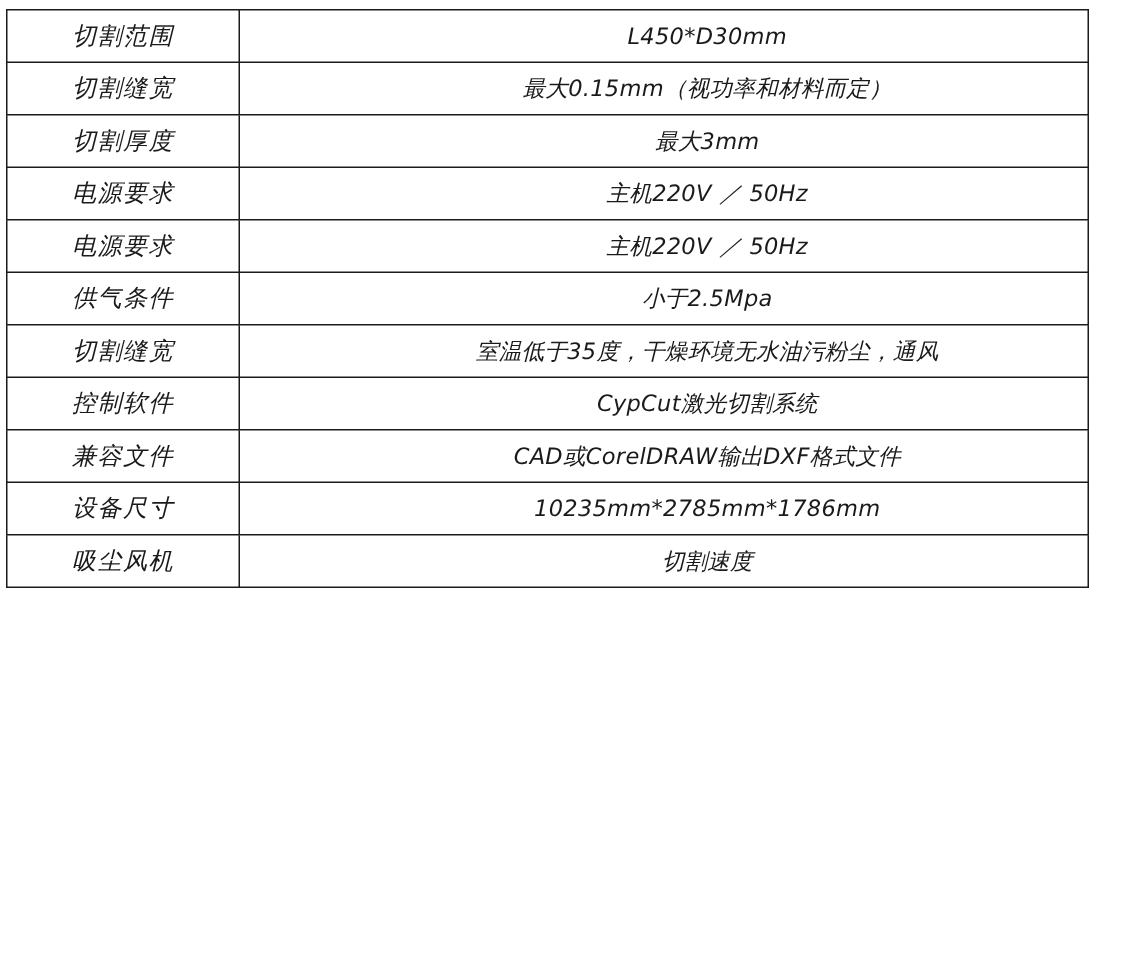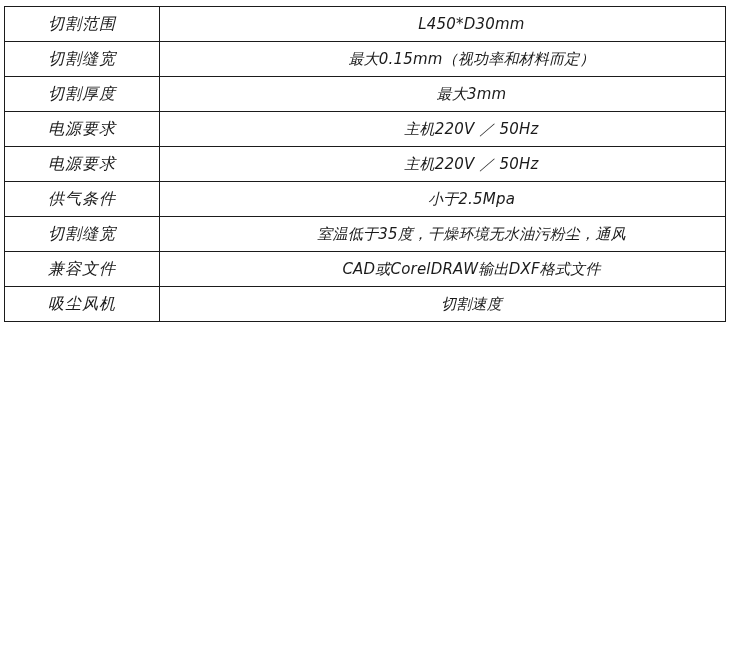--- a/index.html
+++ b/index.html
@@ -77,22 +77,30 @@
       </tr>
       <tr>
         <td class="label">供气条件</td>
         <td class="value">小于2.5Mpa</td>
       </tr>
       <tr>
         <td class="label">切割缝宽</td>
         <td class="value">室温低于35度，干燥环境无水油污粉尘，通风</td>
       </tr>
       <tr>
+        <td class="label">控制软件</td>
+        <td class="value">CypCut激光切割系统</td>
+      </tr>
+      <tr>
         <td class="label">兼容文件</td>
         <td class="value">CAD或CorelDRAW输出DXF格式文件</td>
+      </tr>
+      <tr>
+        <td class="label">设备尺寸</td>
+        <td class="value">10235mm*2785mm*1786mm</td>
       </tr>
       <tr>
         <td class="label">吸尘风机</td>
         <td class="value">切割速度</td>
       </tr>
     </tbody>
   </table>
 </div>
 
 </body></html>

